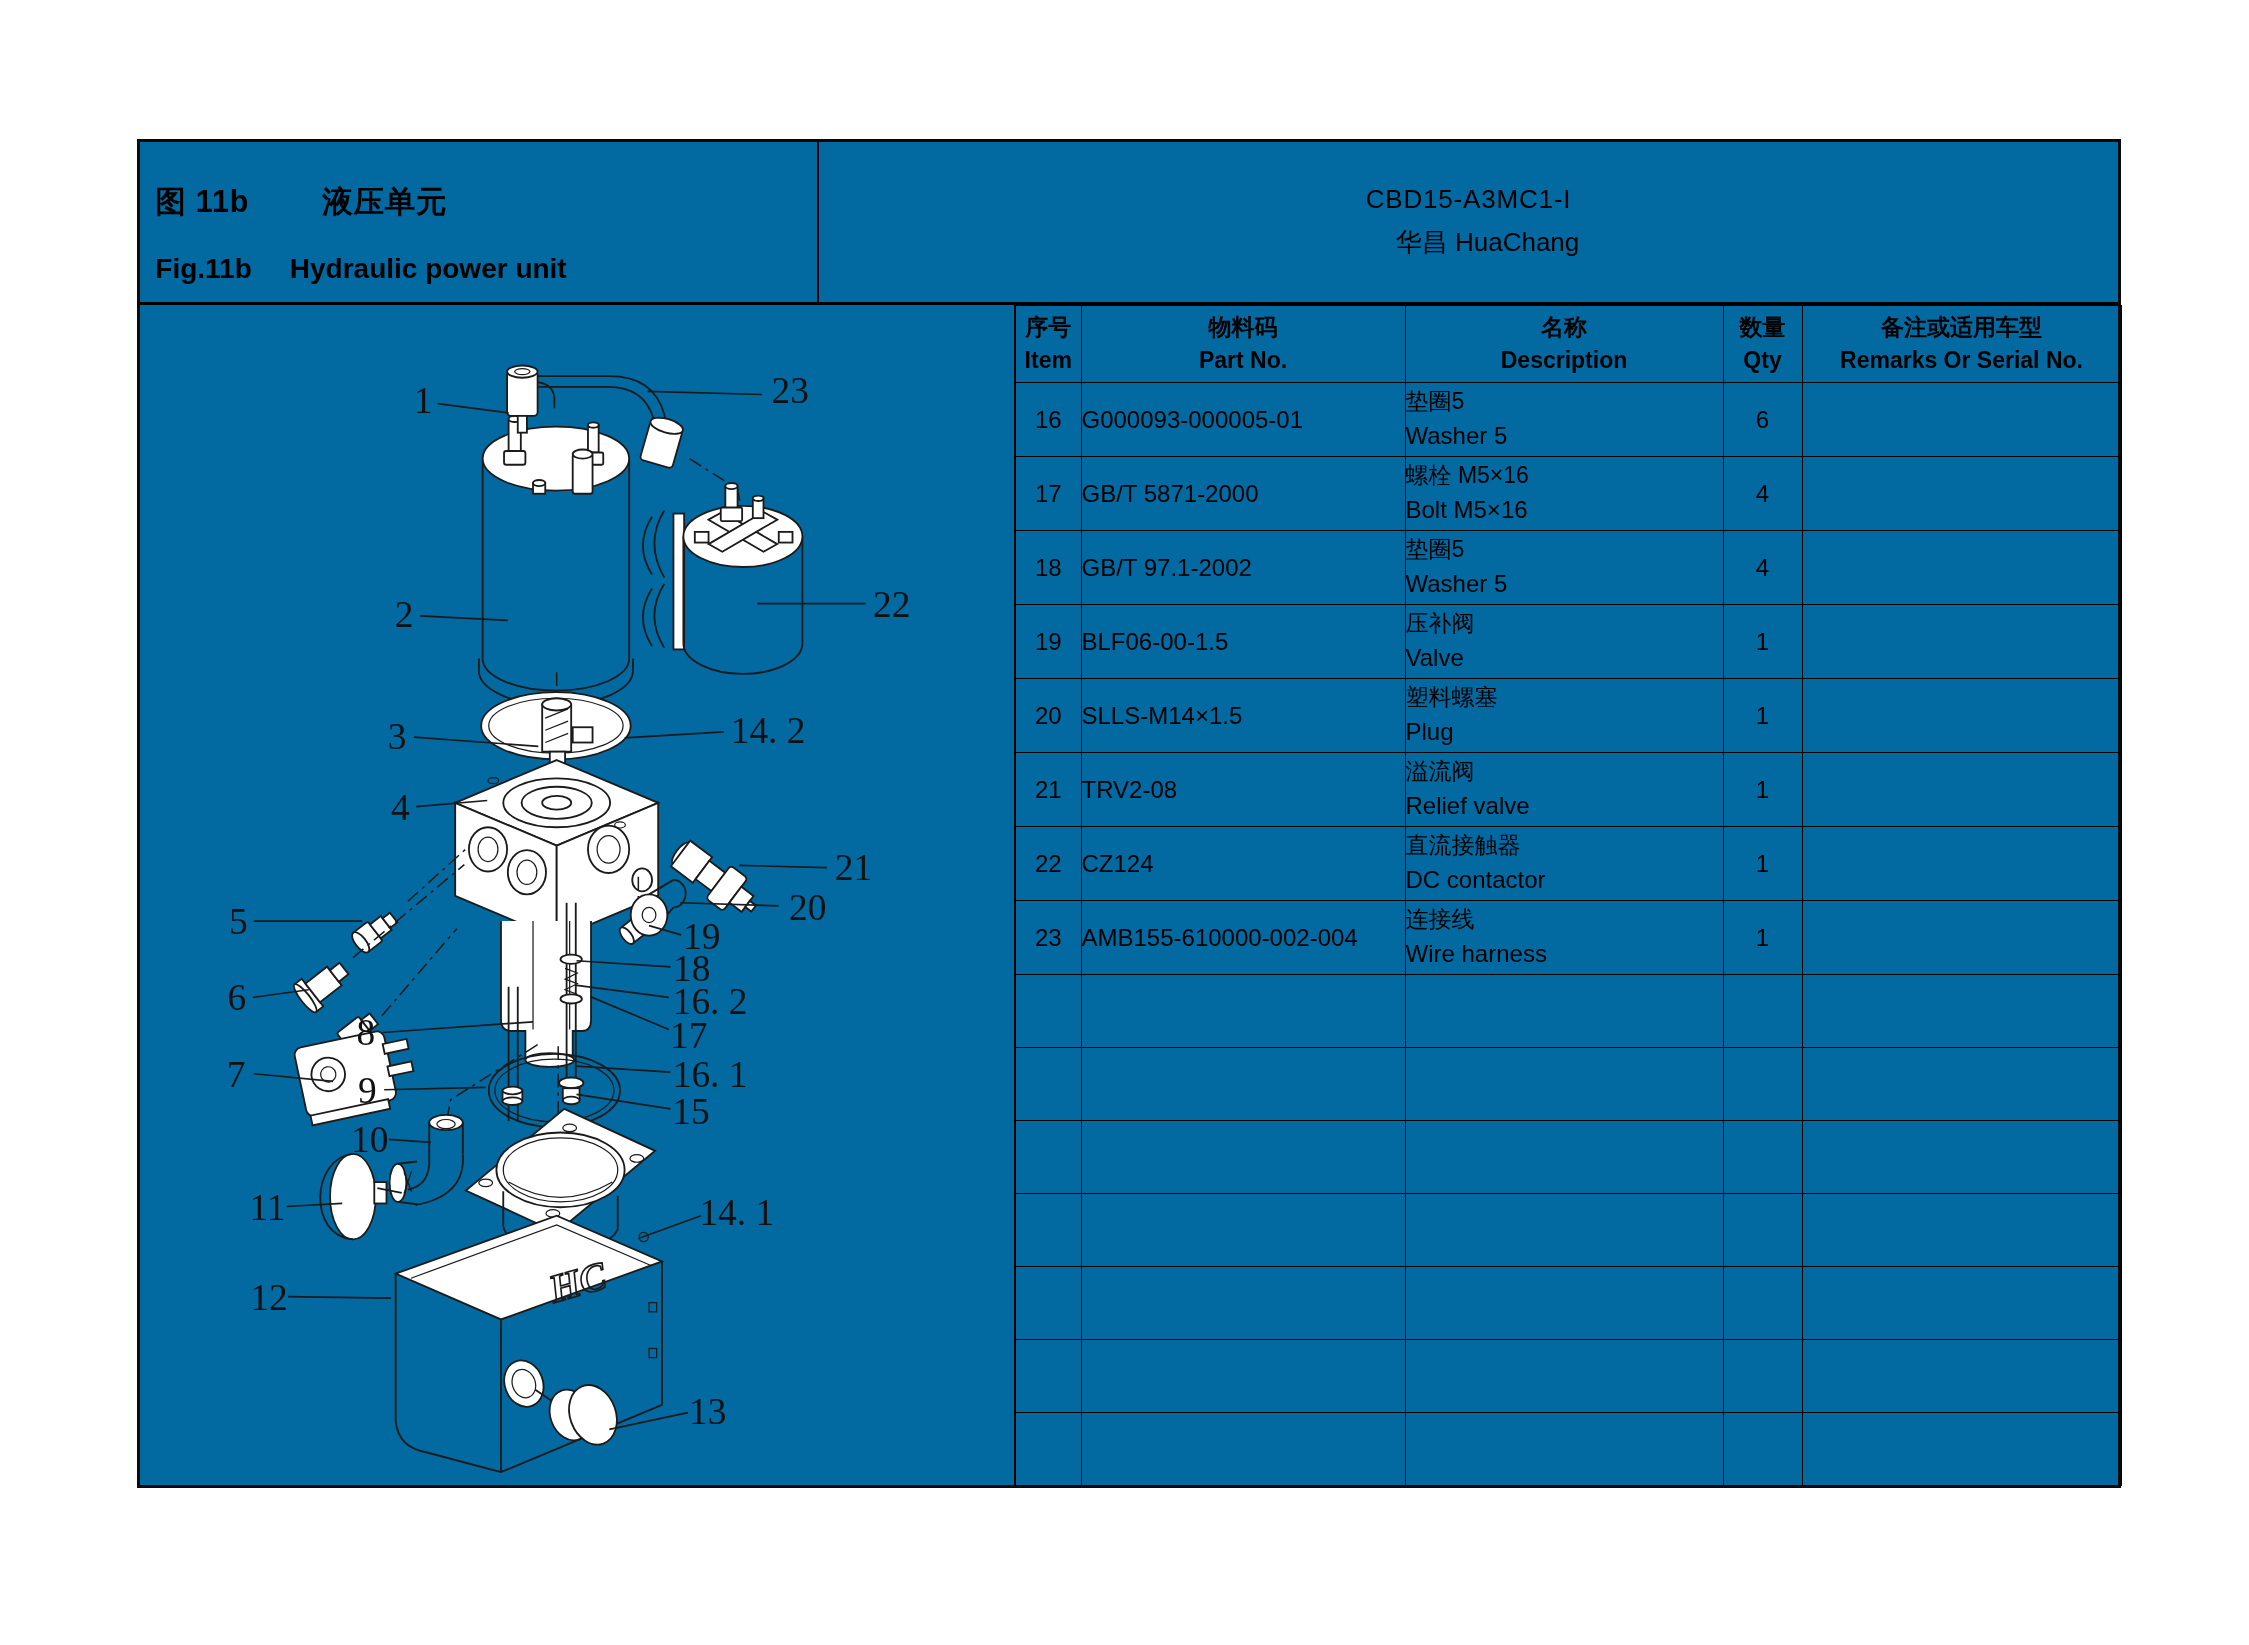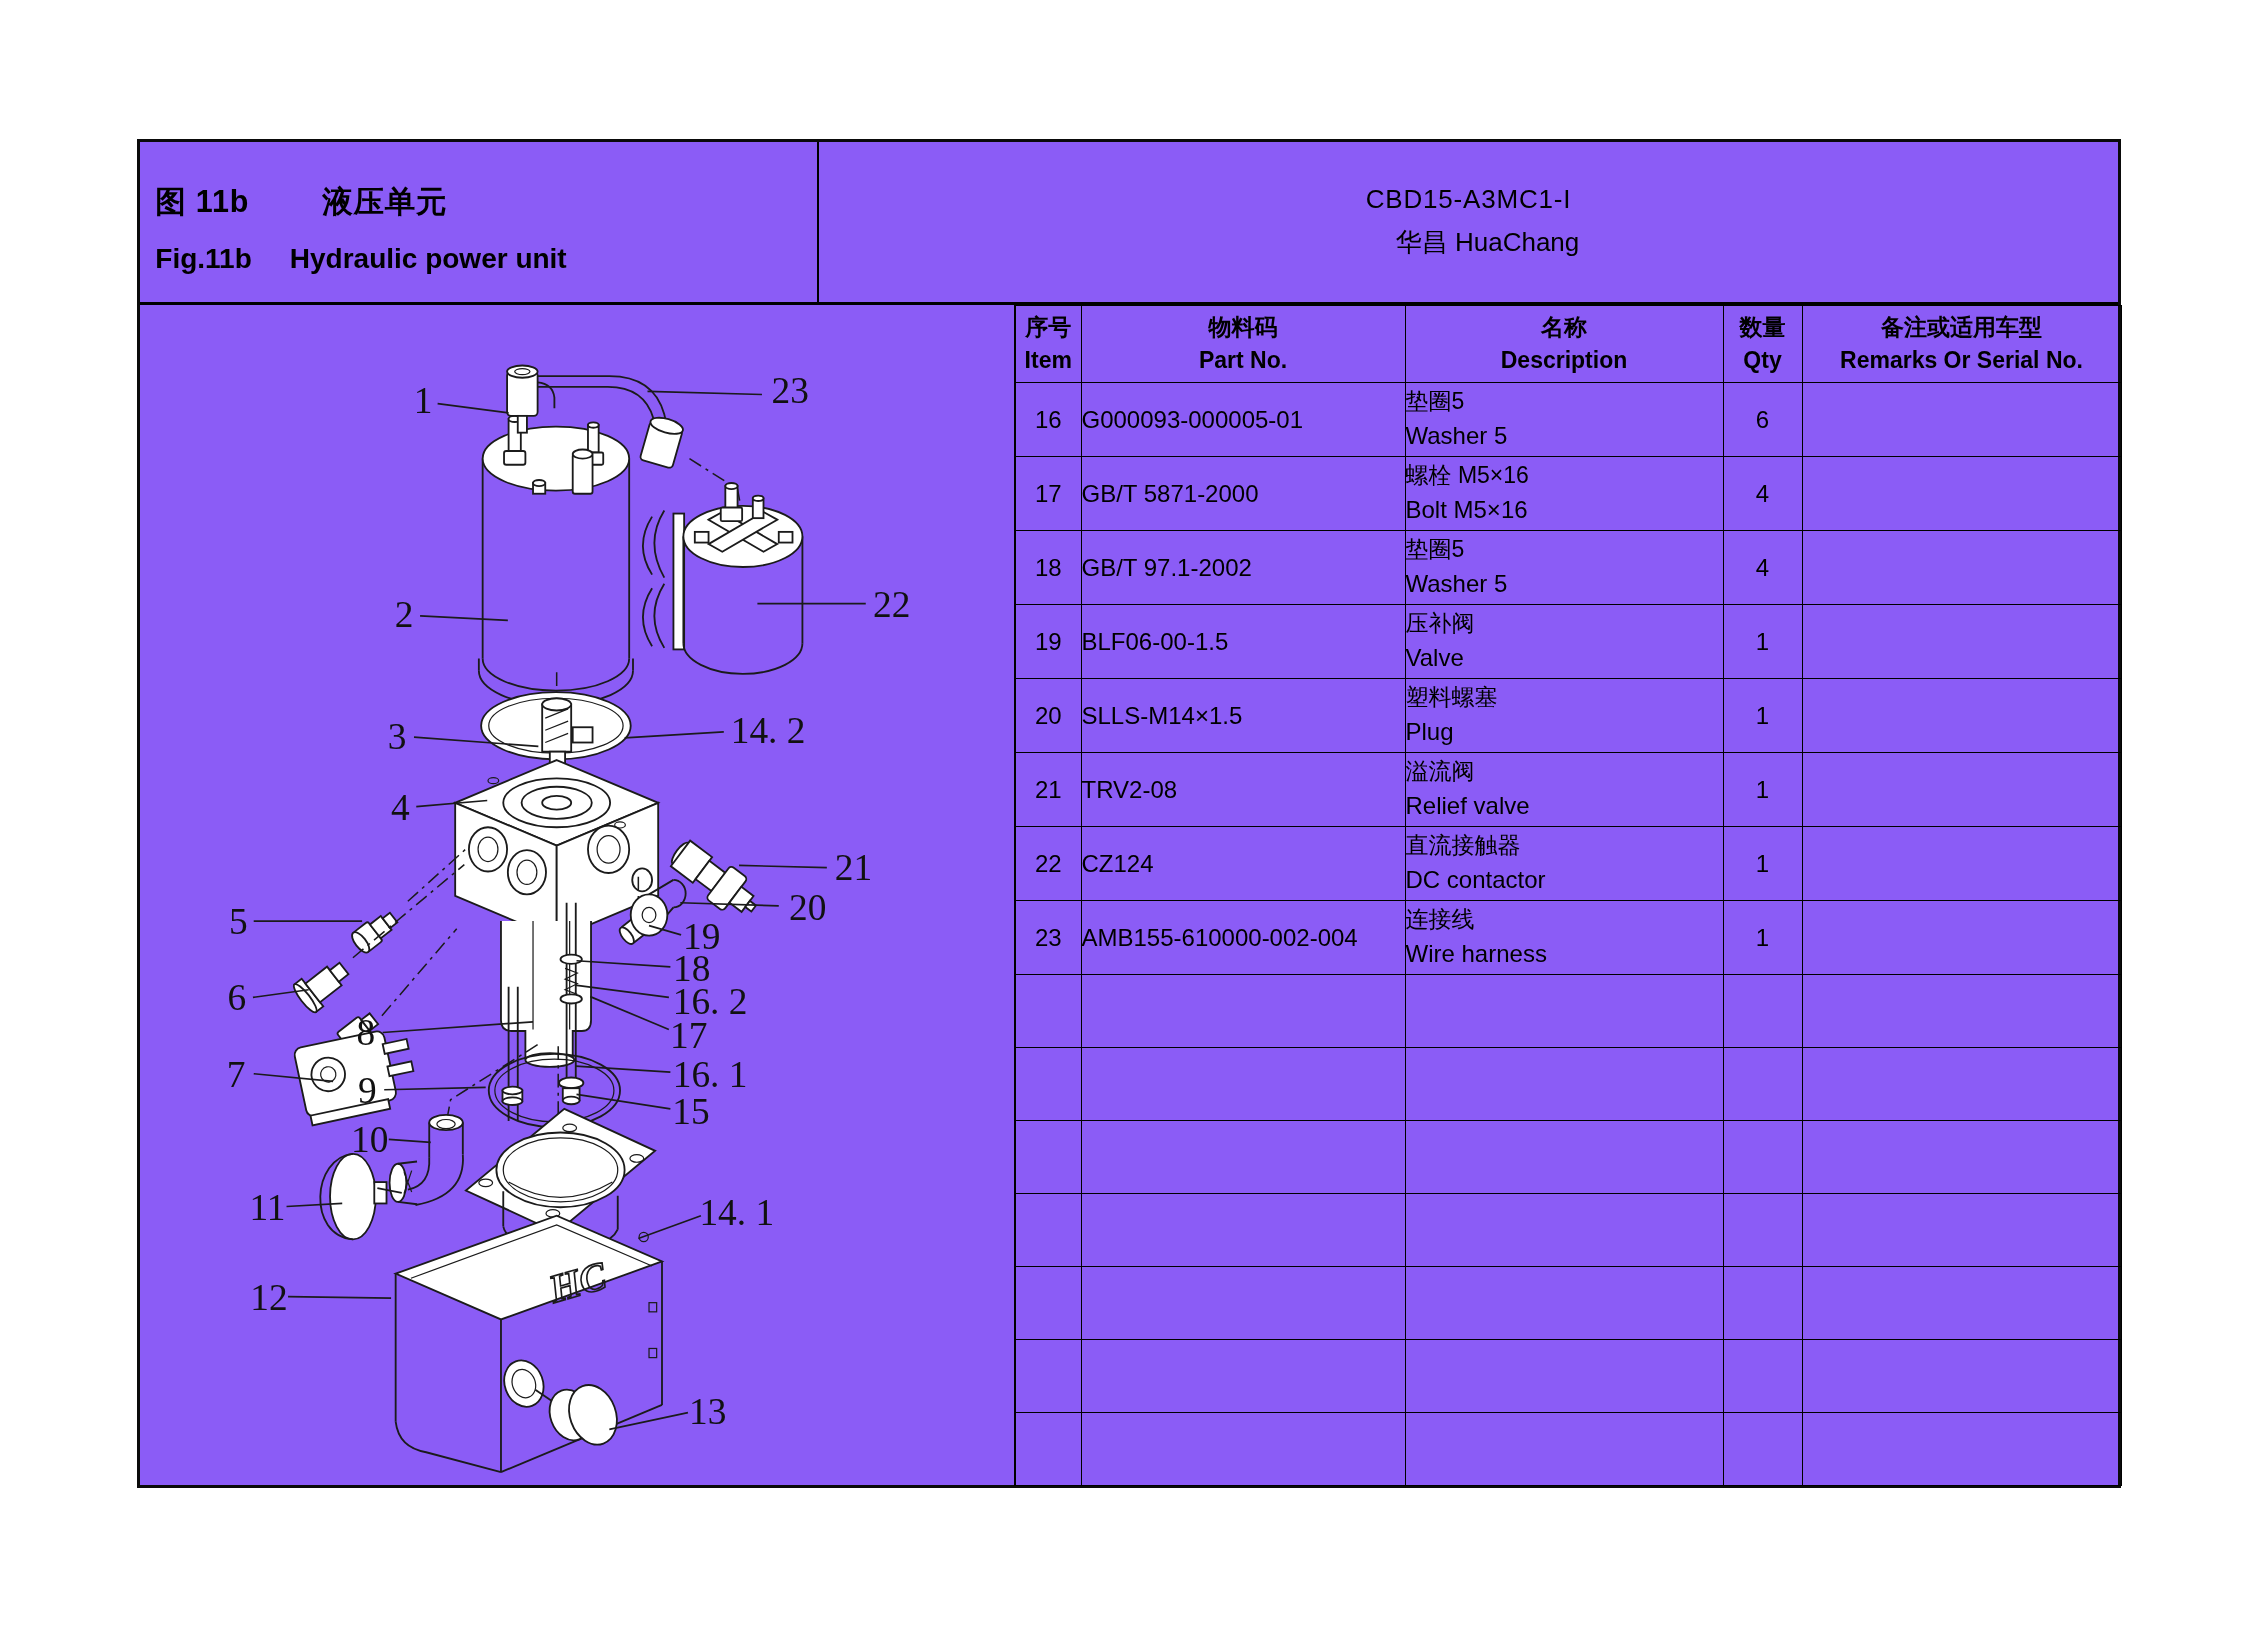--- a/index.html
+++ b/index.html
@@ -1,21 +1,21 @@
 <!DOCTYPE html>
 <html style="font-size:12.2px"><head>
 <meta charset="utf-8">
 <style>
   html,body{margin:0;padding:0;background:#ffffff;}
   body{width:2250px;height:1645px;position:relative;font-family:"Liberation Sans",sans-serif;color:#000;}
-  .frame{position:absolute;left:137px;top:139px;width:1984px;height:1349px;border:3.8px solid #0a0a0a;box-sizing:border-box;background:#8b5cf6;}
+  .frame{position:absolute;left:137px;top:139px;width:1984px;height:1349px;border:3.8px solid #0a0a0a;box-sizing:border-box;background:#0369a1;}
   .band{position:absolute;left:0;top:0;width:100%;height:163px;border-bottom:3.1px solid #000;box-sizing:border-box;display:flex;}
   .titleblock{width:679px;height:100%;border-right:2.3px solid #000;box-sizing:border-box;padding:40px 0 0 15.3px;}
   .titleblock .l1{font-size:30.5px;font-weight:bold;letter-spacing:0.8px;}
-  .titleblock .l2{font-size:28px;font-weight:bold;margin-top:20px;}
+  .titleblock .l2{font-size:28px;font-weight:bold;margin-top:30px;}
   .titleblock .gap1{display:inline-block;width:73px;}
   .titleblock .gap2{display:inline-block;width:38px;}
   .headcell{flex:1;display:flex;flex-direction:column;align-items:center;justify-content:center;gap:10px;}
   .headcell .model{font-size:26px;letter-spacing:0.8px;}
   .headcell .brand{font-size:26px;margin-left:38px;}
   .diagram{position:absolute;left:0;top:163px;width:870px;height:1178px;}
   table.parts{position:absolute;left:874px;top:163px;width:1107px;height:1180px;border-collapse:collapse;table-layout:fixed;border-left:2.3px solid #000;}
   table.parts th,table.parts td{border:1.5px solid #000;padding:0;overflow:hidden;}
   table.parts thead th{height:76px;font-weight:bold;font-size:23px;text-align:center;vertical-align:middle;line-height:1.45;}
   tr.t-row{height:74px;}

